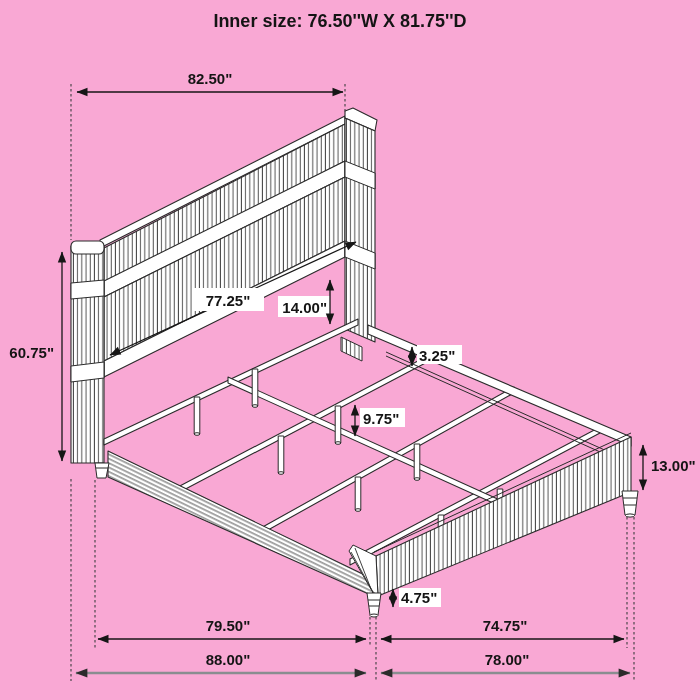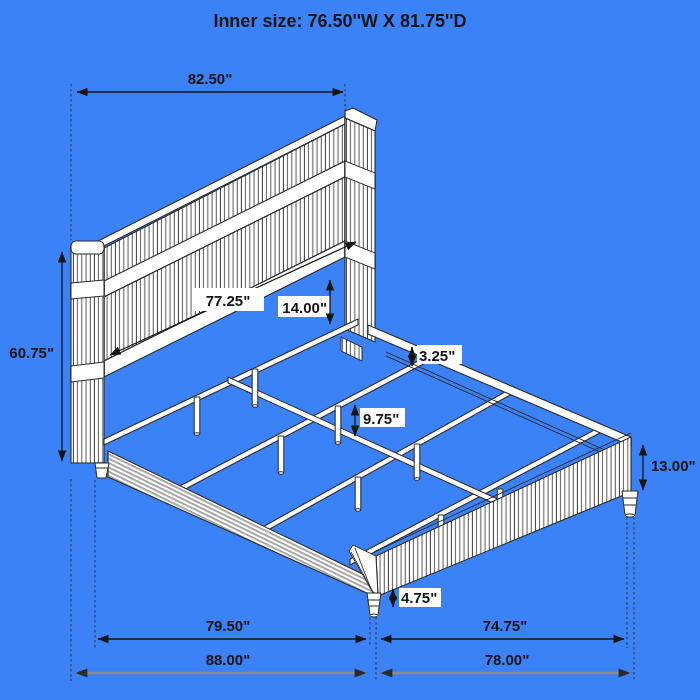--- a/index.html
+++ b/index.html
@@ -1,16 +1,16 @@
 <!DOCTYPE html>
 <html><head>
 <meta charset="utf-8">
 <style>
   html,body{margin:0;padding:0;background:#ffffff;}
-  .canvas{position:relative;width:700px;height:700px;background:#3b82f6;overflow:hidden;
+  .canvas{position:relative;width:700px;height:700px;background:#f9a8d4;overflow:hidden;
           font-family:"Liberation Sans",sans-serif;}
   svg{display:block;}
   svg text{font-family:"Liberation Sans",sans-serif;font-weight:700;fill:#141414;}
   .dim-label{font-size:15px;}
   .title-label{font-size:18px;}
 </style>
 </head>
 <body>
 
 <div class="canvas">

